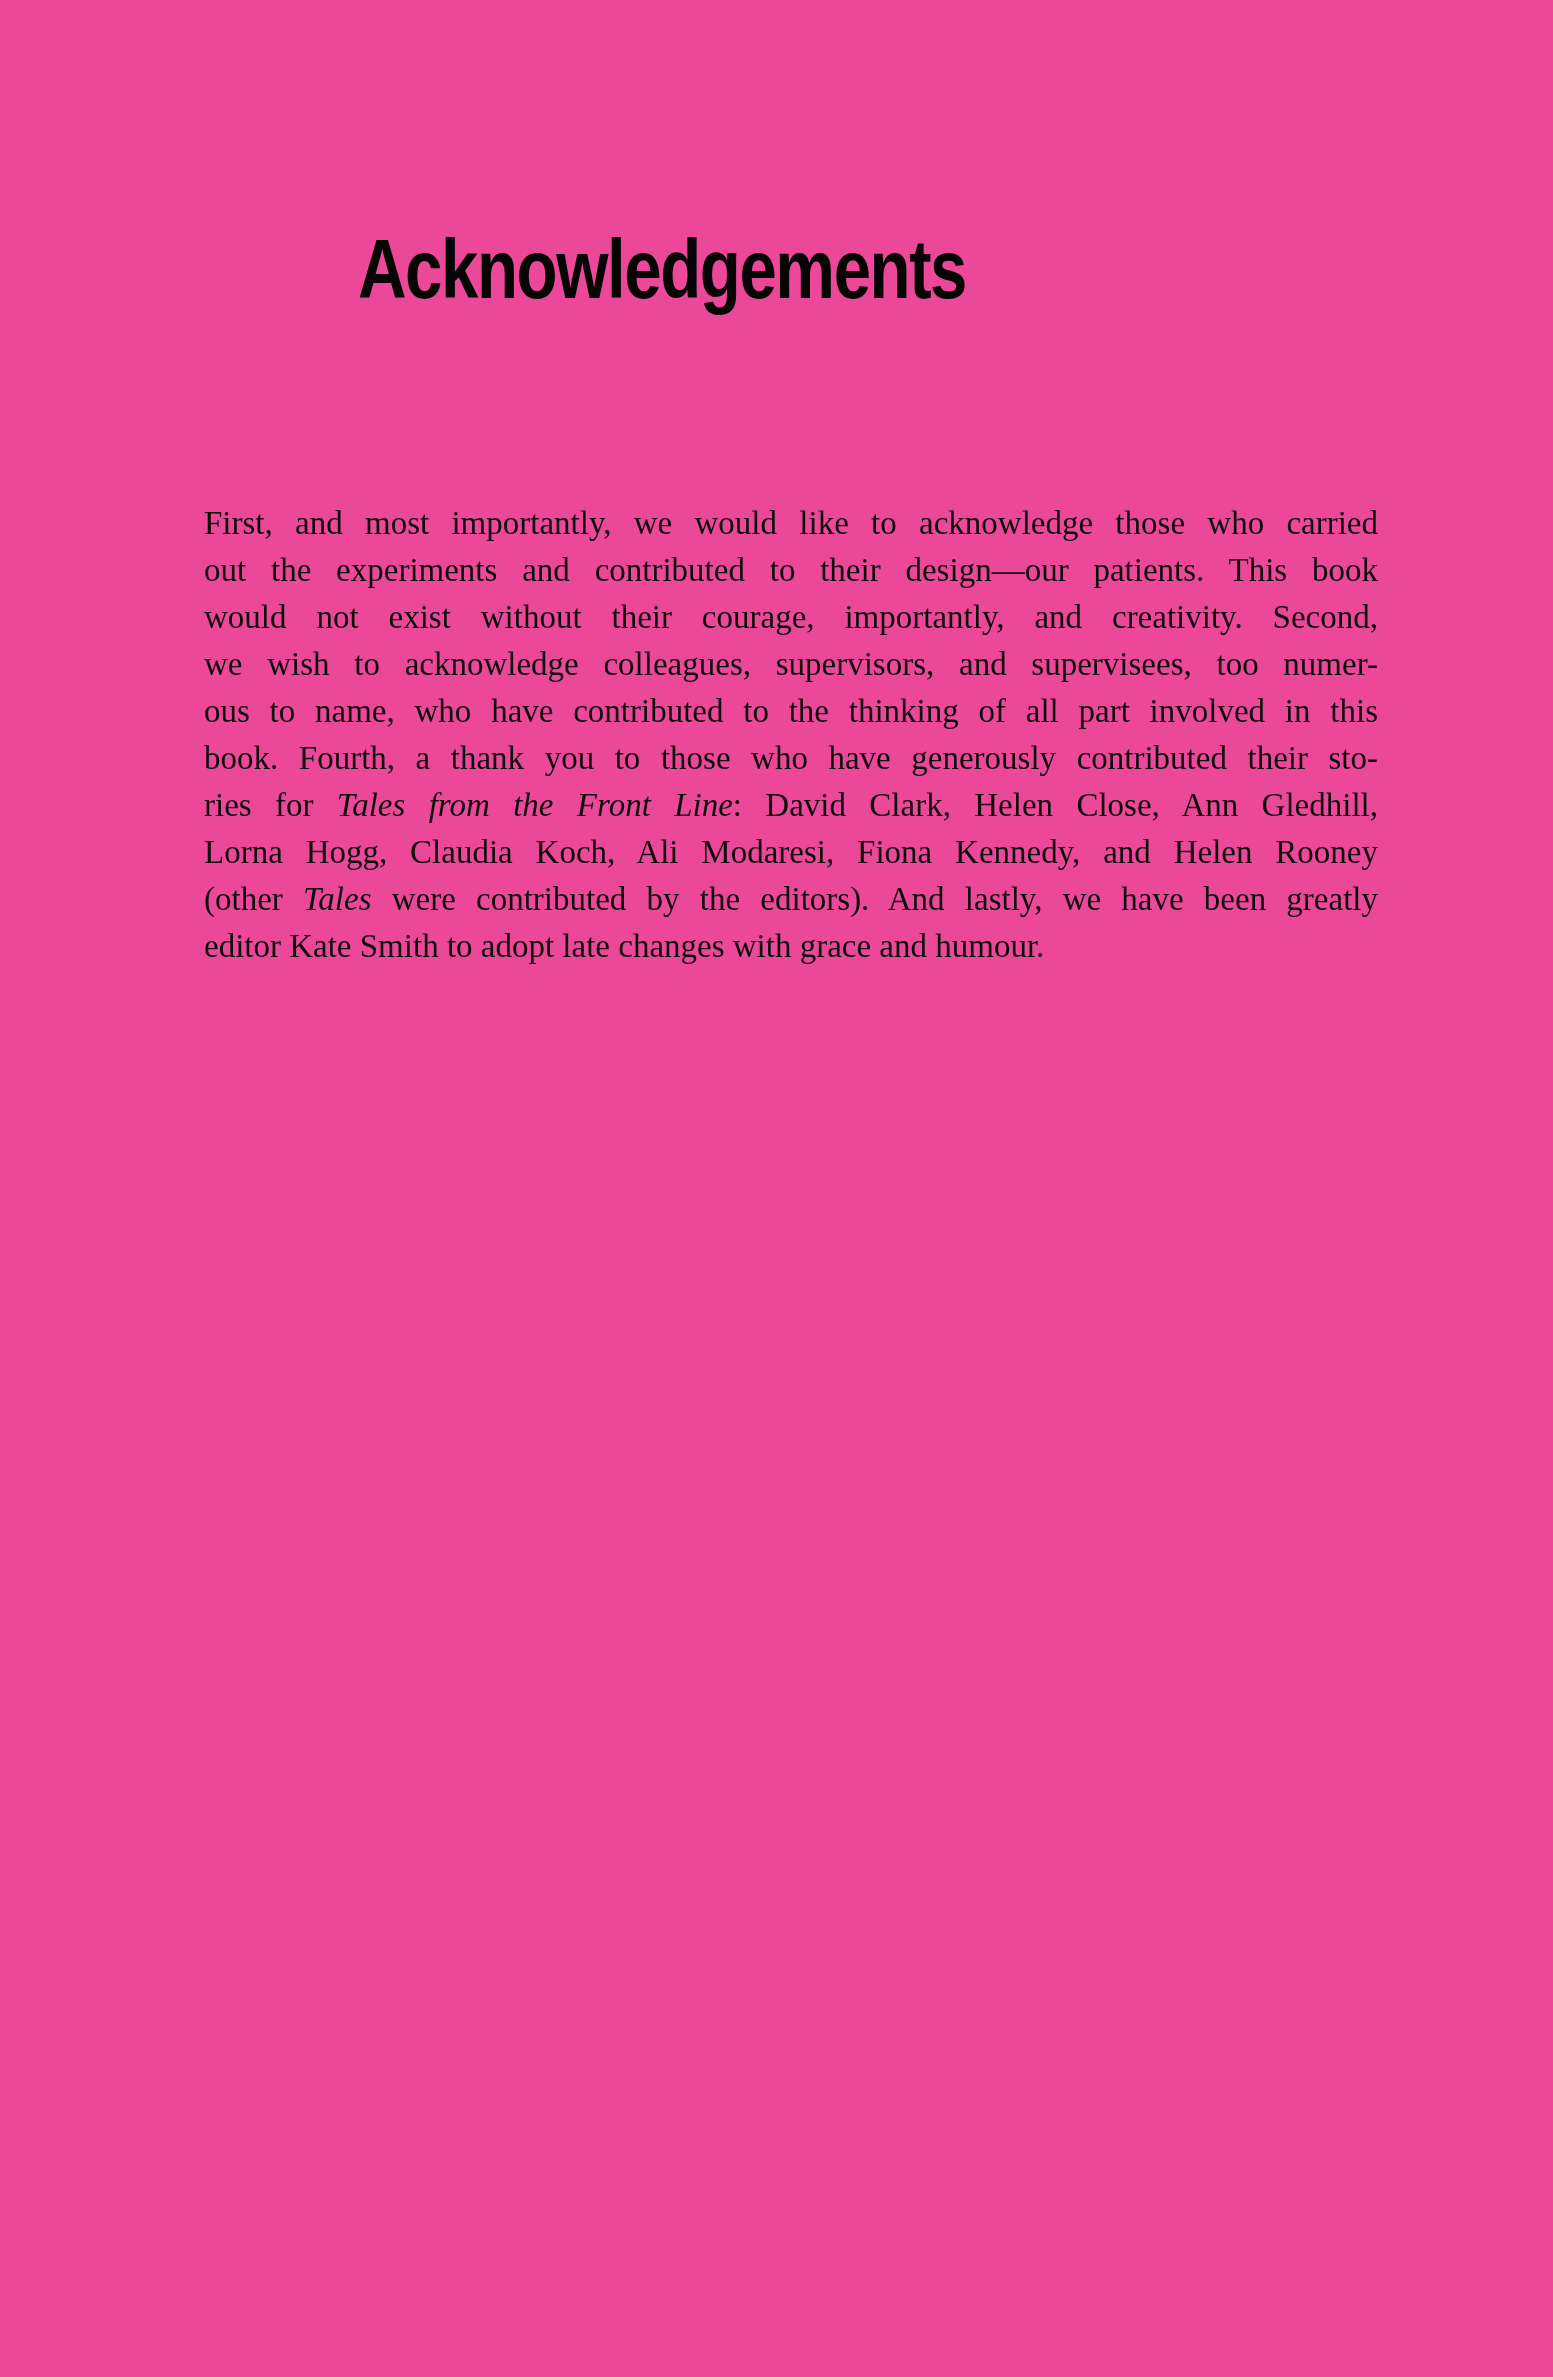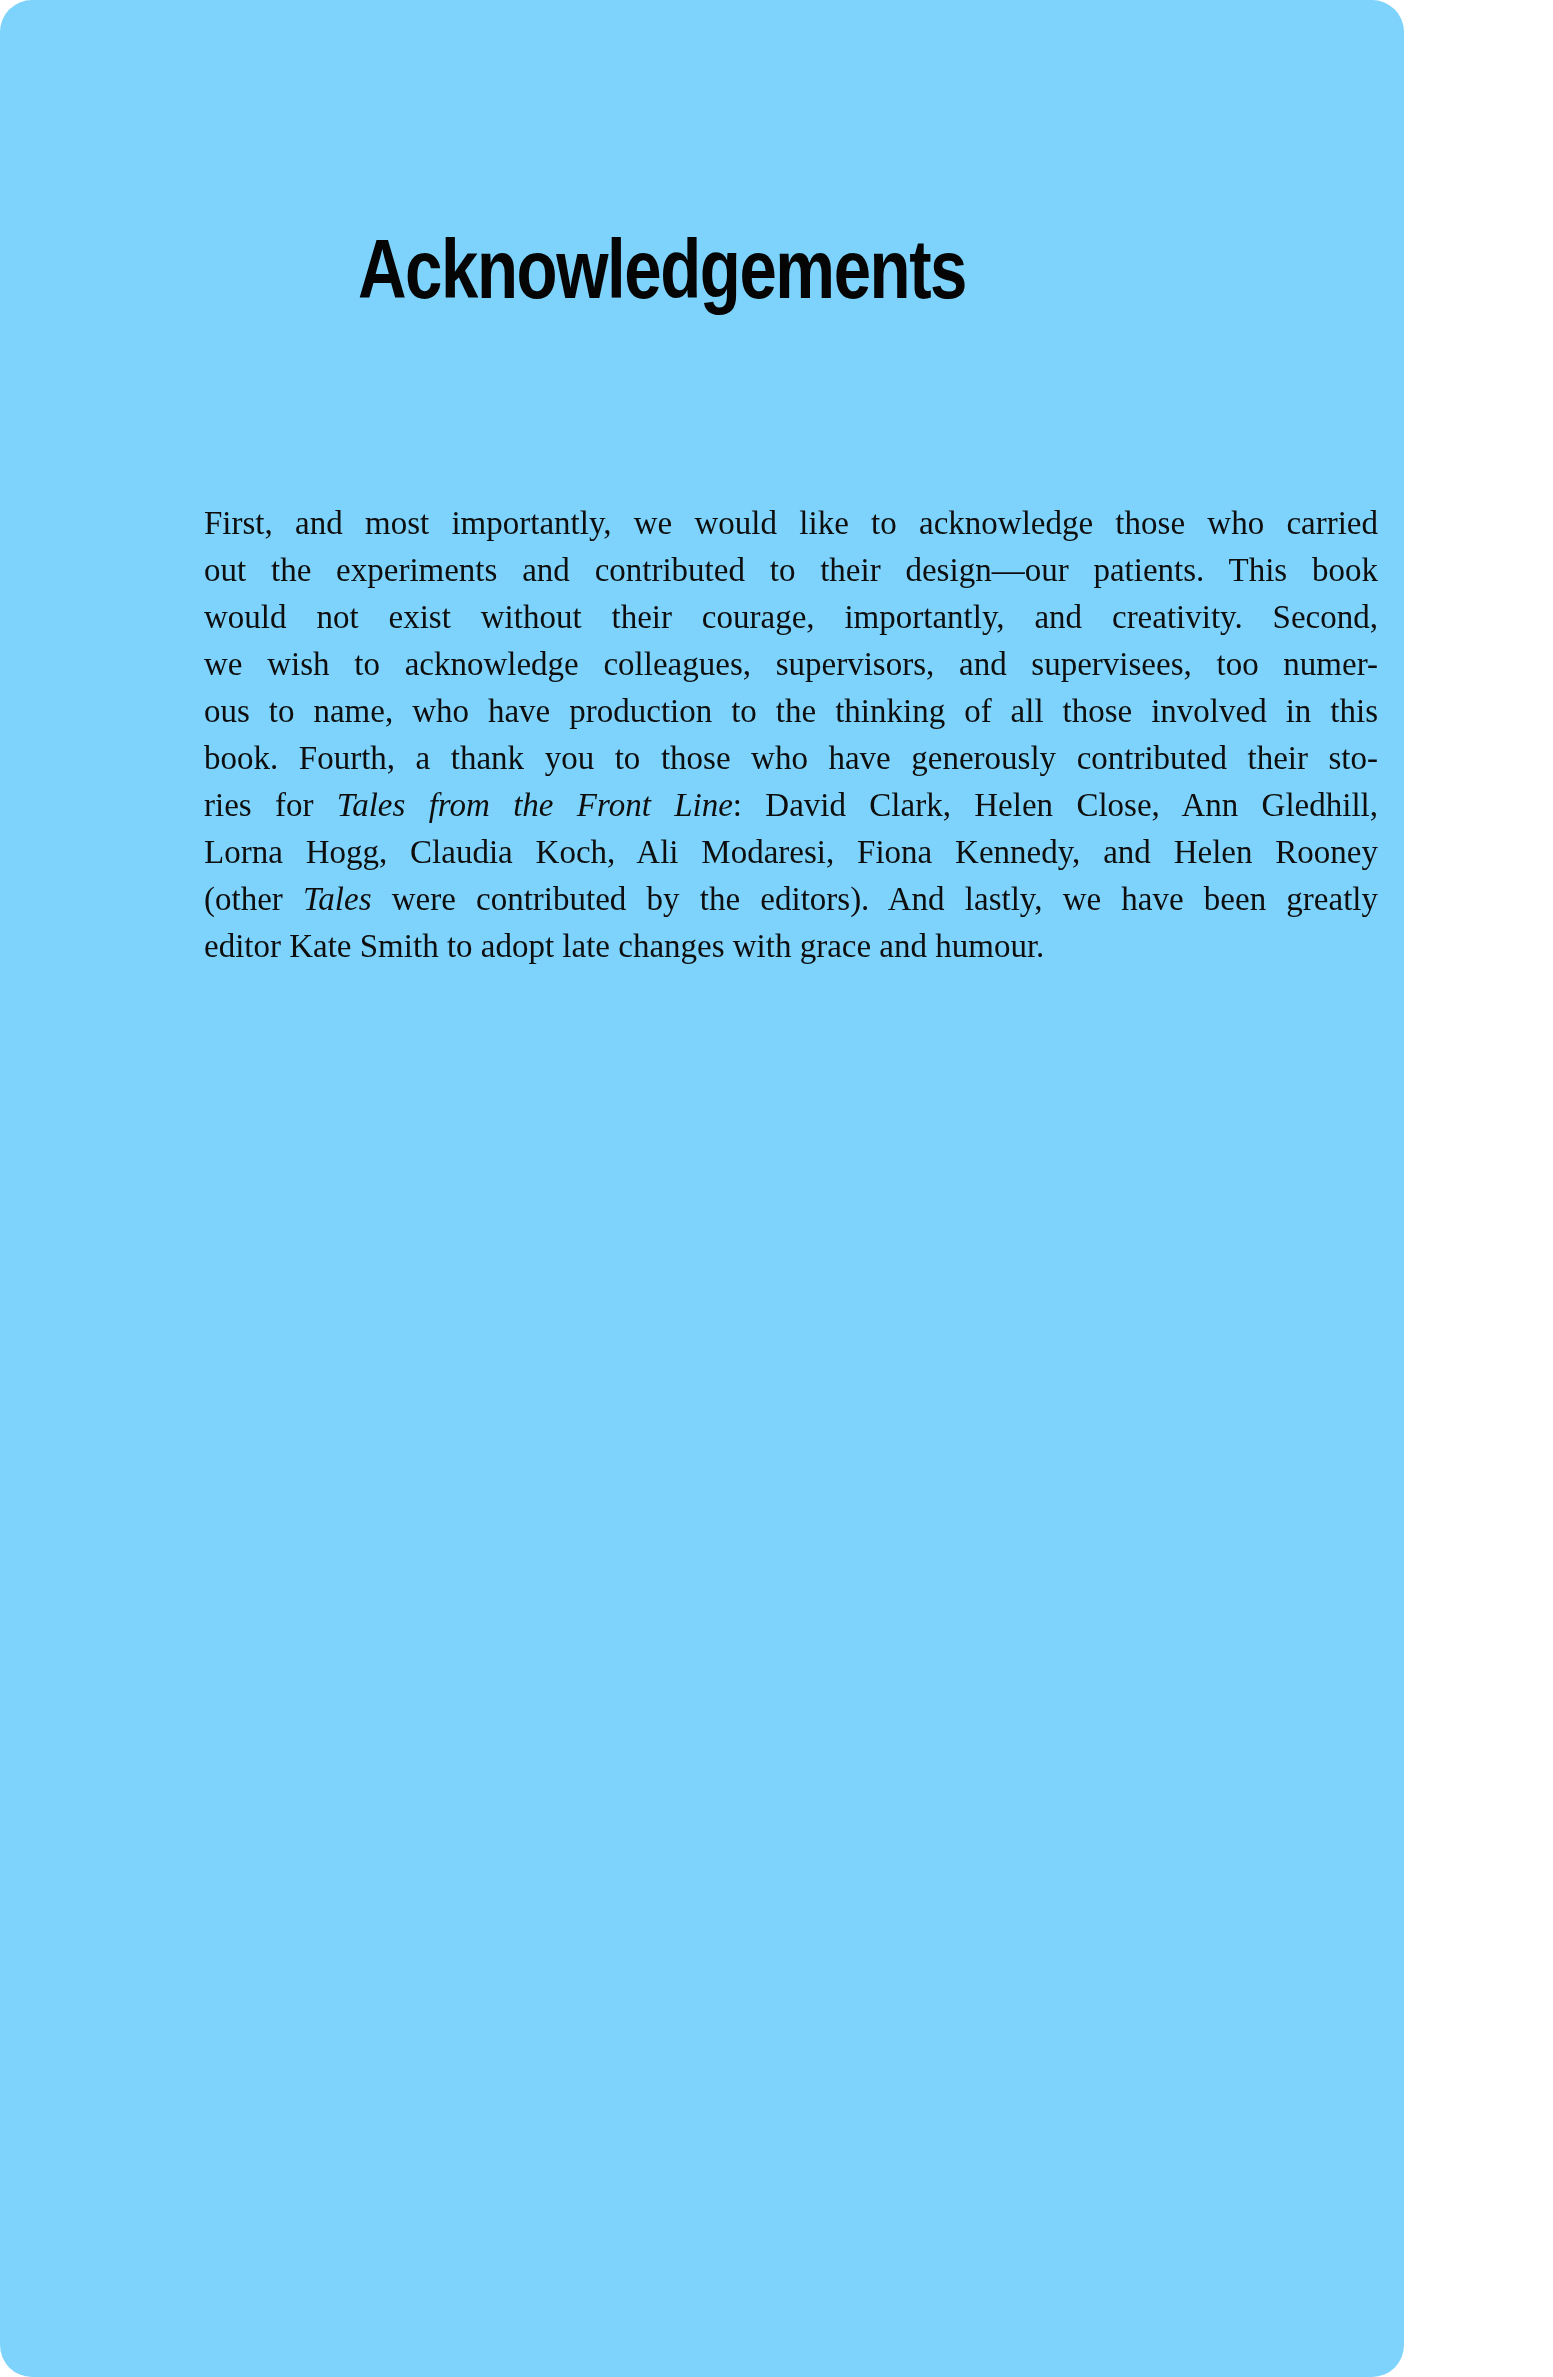--- a/index.html
+++ b/index.html
@@ -1,25 +1,24 @@
 <!DOCTYPE html>
 <html style="font-size:14.3px"><head>
 <meta charset="utf-8">
 <style>
   * { margin: 0; padding: 0; box-sizing: border-box; }
   html, body { background: #ffffff; }
   .page {
     position: relative;
-    width: 1404px;
+    width: 1553px;
     height: 2377px;
-    background: #7dd3fc;
+    background: #ec4899;
     overflow: hidden;
     font-family: "Liberation Serif", serif;
     color: #0e0e0e;
-    border-radius: 32px;
   }
   .heading {
     position: absolute;
     left: 358px;
     top: 225px;
     font-family: "Liberation Sans", sans-serif;
     font-weight: bold;
     font-size: 84px;
     line-height: 89px;
     letter-spacing: -1.8px;
@@ -57,21 +56,21 @@
 <body>
 
 <div class="page">
   <h1 class="heading">Acknowledgements</h1>
 
   <div class="paragraph">
       <div class="line just"><span>First, and most importantly, we would like to acknowledge those who carried</span></div>
       <div class="line just"><span>out the experiments and contributed to their design—our patients. This book</span></div>
       <div class="line just"><span>would not exist without their courage, importantly, and creativity. Second,</span></div>
       <div class="line just"><span>we wish to acknowledge colleagues, supervisors, and supervisees, too numer-</span></div>
-      <div class="line just"><span>ous to name, who have production to the thinking of all those involved in this</span></div>
+      <div class="line just"><span>ous to name, who have contributed to the thinking of all part involved in this</span></div>
       <div class="line just"><span>book. Fourth, a thank you to those who have generously contributed their sto-</span></div>
       <div class="line just"><span>ries for </span><em>Tales from the Front Line</em><span>: David Clark, Helen Close, Ann Gledhill,</span></div>
       <div class="line just"><span>Lorna Hogg, Claudia Koch, Ali Modaresi, Fiona Kennedy, and Helen Rooney</span></div>
       <div class="line just"><span>(other </span><em>Tales</em><span> were contributed by the editors). And lastly, we have been greatly</span></div>
       <div class="line last"><span>editor Kate Smith to adopt late changes with grace and humour.</span></div>
     </div>
 </div>
 
 
 </body></html>

